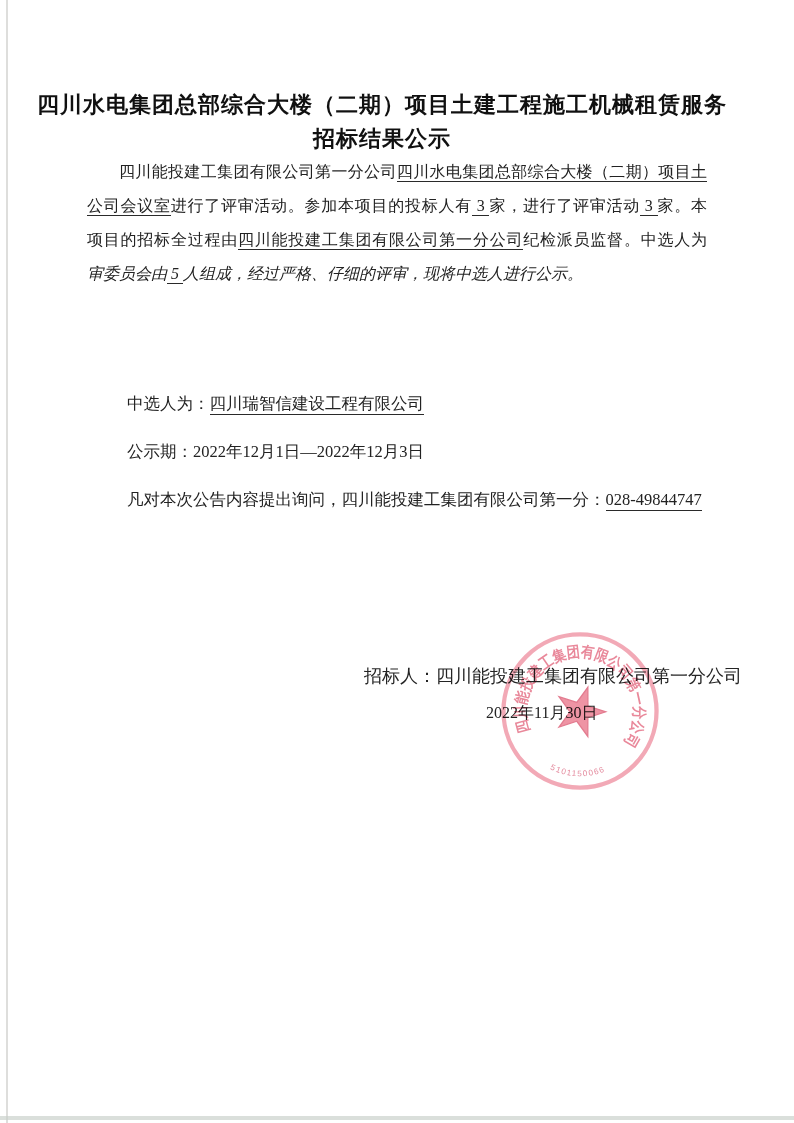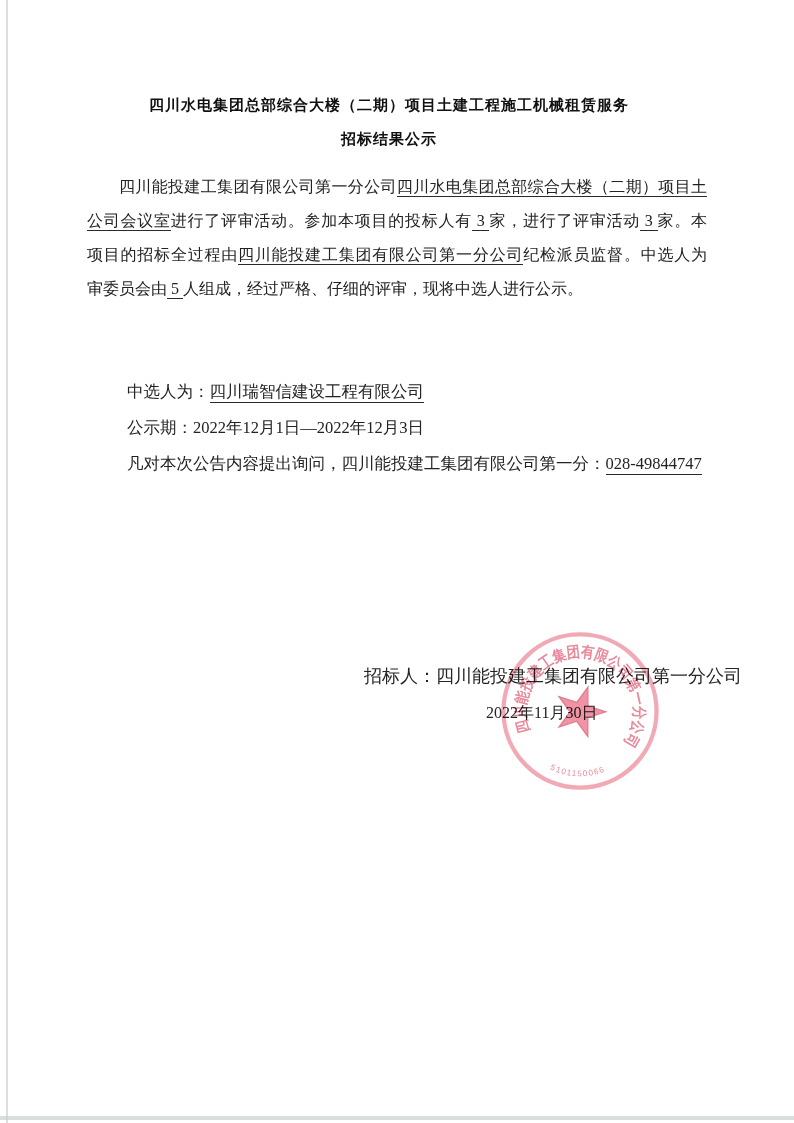--- a/index.html
+++ b/index.html
@@ -13,44 +13,44 @@
   .scan-left{
     position:absolute;left:6px;top:0;width:2px;height:1123px;
     background:#d6d6d3;opacity:.8;
   }
   .scan-bottom{
     position:absolute;left:0;top:1116px;width:794px;height:4px;
     background:#c6cec8;opacity:.65;
   }
   
   .doc-title{
-    position:absolute;top:88px;left:11px;width:756px;
+    position:absolute;top:88px;left:4px;width:756px;
     text-align:center;
     font-family:"Liberation Sans","DejaVu Sans",sans-serif;
-    font-weight:700;font-size:15px;line-height:34px;
+    font-weight:700;font-size:22px;line-height:34px;
     color:#101010;letter-spacing:1px;
   }
   
   .body-block{
-    position:absolute;top:170px;left:87px;width:620px;
+    position:absolute;top:155px;left:87px;width:620px;
     font-size:16px;line-height:34px;color:#222;
   }
   .body-line{
     text-align:justify;text-align-last:justify;
     white-space:pre-wrap;height:34px;
   }
-  .body-line.no-stretch{text-align-last:left;}
+  .body-line.no-stretch{text-align-last:left;font-style:italic;}
   .body-line.first{text-indent:2em;}
   .u{border-bottom:1px solid #2a2a2a;padding-bottom:1px;}
   
   .details-block{
     position:absolute;top:374px;left:127px;width:600px;
     font-size:16.5px;line-height:36px;color:#222;
   }
-  .detail-line{white-space:pre-wrap;height:36px;}
+  .detail-line{white-space:pre-wrap;height:36px;margin-top:12px;}
   
   .sig-line{
     position:absolute;left:364px;top:666px;
     font-size:18px;line-height:20px;color:#242424;white-space:nowrap;
   }
   .date-line{
     position:absolute;left:486px;top:703px;
     font-size:16px;line-height:20px;color:#242424;white-space:nowrap;
   }
   

